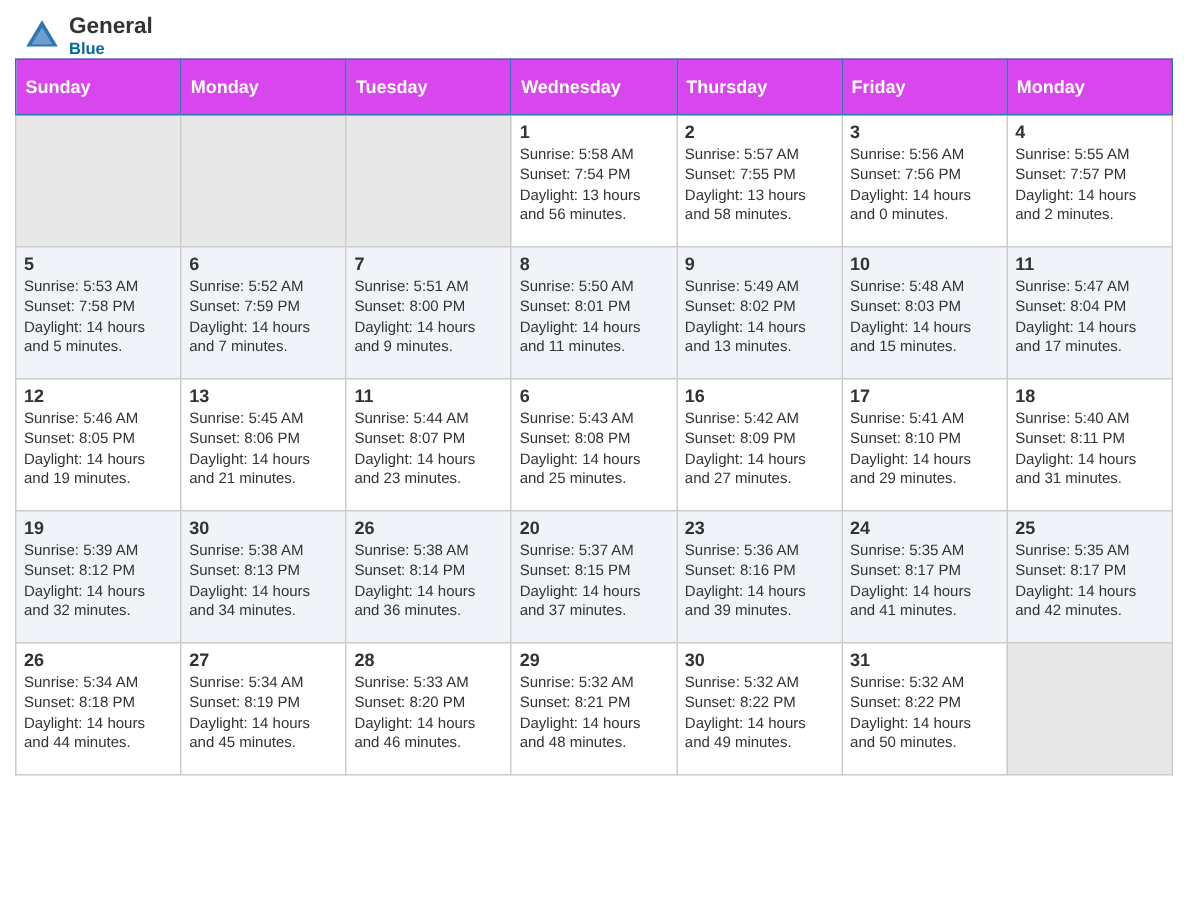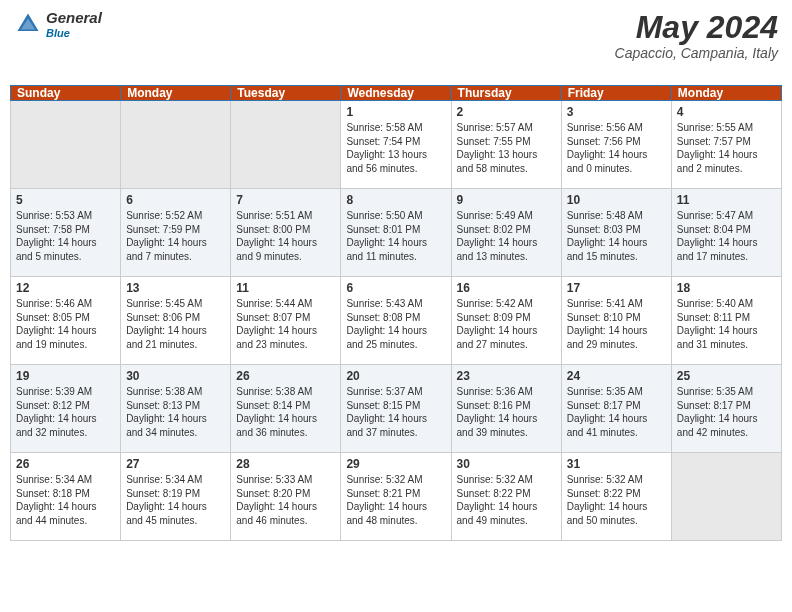--- a/index.html
+++ b/index.html
@@ -7,23 +7,22 @@
       font-family: Arial, sans-serif;
       background: #fff;
       width: 792px;
       min-height: 612px;
       padding: 10px;
     }
     .header {
       display: flex;
       justify-content: space-between;
       align-items: flex-start;
-      margin-bottom: 24px;
+      margin-bottom: 0;
       padding: 0 4px;
-      font-style: italic;
     }
     .logo {
       display: flex;
       align-items: center;
       gap: 4px;
     }
     .logo-text {
       display: flex;
       flex-direction: column;
       line-height: 1.1;
@@ -54,24 +53,24 @@
     .location {
       font-size: 14px;
       color: #555;
     }
     table {
       width: 100%;
       border-collapse: collapse;
       table-layout: fixed;
     }
     thead th {
-      background-color: #c2410c;
+      background-color: #d946ef;
       color: #fff;
       text-align: left;
-      padding: 0 6px;
+      padding: 11px 6px;
       font-size: 12px;
       font-weight: bold;
       border: 1px solid #2e75b6;
     }
     tbody td {
       border: 1px solid #ccc;
       vertical-align: top;
       padding: 4px 5px;
       font-size: 10.5px;
       color: #333;
@@ -107,24 +106,20 @@
   <div class="logo">
     <svg class="logo-icon" viewBox="0 0 40 40">
       <polygon points="20,5 35,30 5,30" fill="#2e75b6"></polygon>
       <polygon points="20,12 30,28 10,28" fill="#fff" opacity="0.3"></polygon>
     </svg>
     <div class="logo-text">
       <span class="logo-general">General</span>
       <span class="logo-blue">Blue</span>
     </div>
   </div>
-  <div class="title-block">
-    <div class="month-title">May 2024</div>
-    <div class="location">Capaccio, Campania, Italy</div>
-  </div>
 </div>
 
 <table>
   <thead>
     <tr>
     <th>Sunday</th>
         <th>Monday</th>
         <th>Tuesday</th>
         <th>Wednesday</th>
         <th>Thursday</th>

